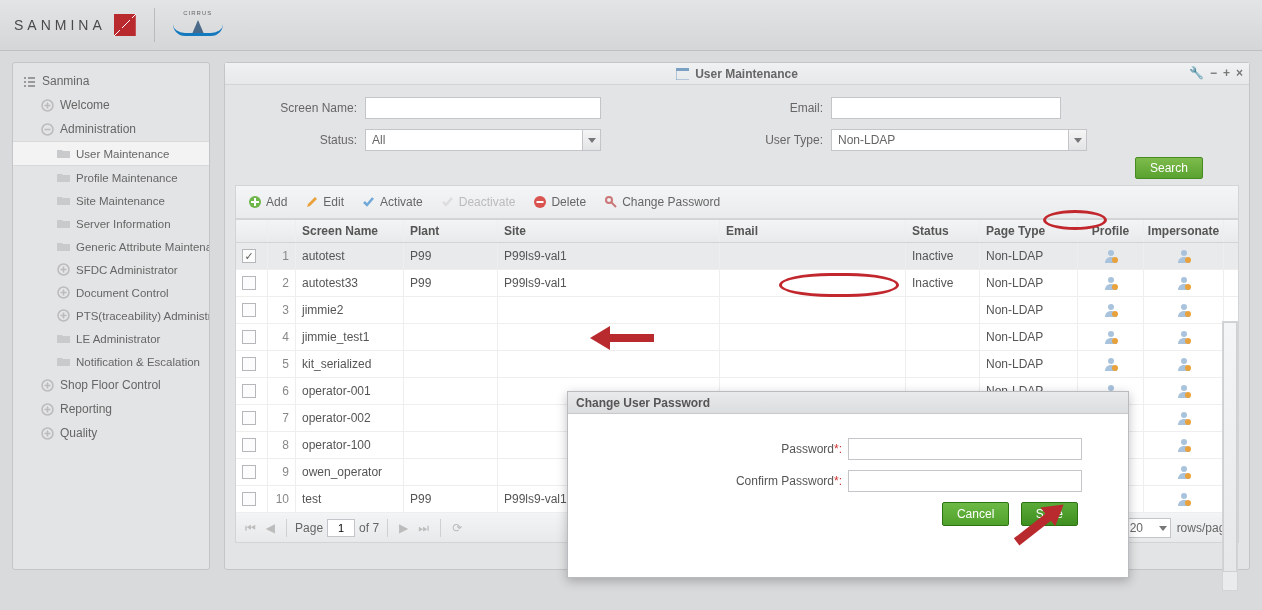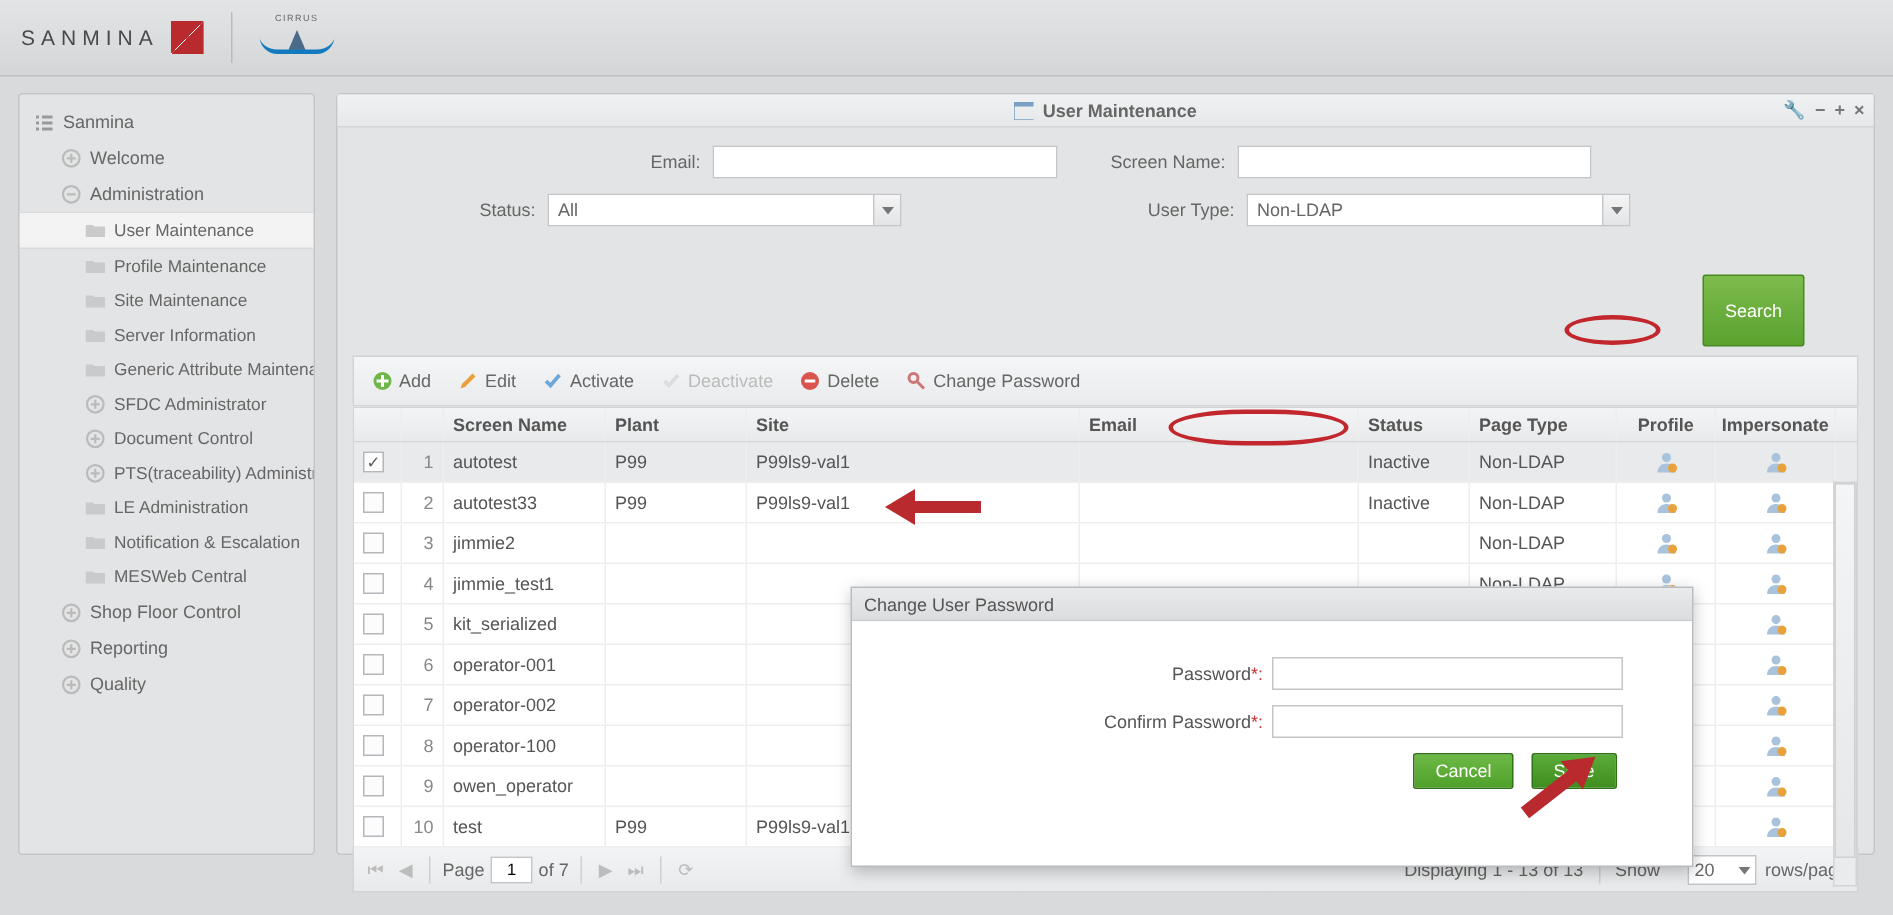--- a/index.html
+++ b/index.html
@@ -51,21 +51,21 @@
   .fld { display:flex; align-items:center; }
   .fld label { width:120px; text-align:right; padding-right:8px; color:#666;}
   .fld .inp { height:22px; border:1px solid #c3c5c8; background:#fff;}
   .fld .inp.w1 { width:236px;}
   .fld .inp.w2 { width:230px;}
   .fld.right { margin-left:110px;}
   .select { position:relative; }
   .select .arrow { position:absolute; right:0; top:0; bottom:0; width:18px; background:linear-gradient(#f5f5f6,#e3e4e5); border-left:1px solid #c3c5c8; display:flex; align-items:center; justify-content:center; }
   .select .arrow::after{content:""; border-left:4px solid transparent; border-right:4px solid transparent; border-top:5px solid #777;}
   .select .val { position:absolute; left:6px; top:0; bottom:0; display:flex; align-items:center; color:#666;}
-  .btn-green { background:linear-gradient(#7dbb4c,#5aa22f); border:1px solid #468a22; color:#fff; padding:16px 14px; border-radius:2px; font-size:12px; cursor:pointer;margin-top:26px;}
+  .btn-green { background:linear-gradient(#7dbb4c,#5aa22f); border:1px solid #468a22; color:#fff; padding:3px 14px; border-radius:2px; font-size:12px; cursor:pointer;}
   .search-row { text-align:right; padding-right:26px; margin-top:-4px;}
   .toolbar { margin:2px 10px 0 10px; height:28px; border:1px solid #d2d4d6; background:linear-gradient(#f4f5f6,#eaebec); display:flex; align-items:center; padding:16px 4px; gap:2px;}
   .tbtn { display:flex; align-items:center; gap:4px; padding:3px 8px; color:#666; border-radius:2px; cursor:pointer; }
   .tbtn.disabled { color:#bbb;}
   .tico { width:14px; height:14px; display:inline-block;}
   .grid { margin:0 10px; border-left:1px solid #d2d4d6; border-right:1px solid #d2d4d6; background:#fff; }
   .ghead { display:flex; background:linear-gradient(#f3f4f5,#e9eaeb); border-top:1px solid #d2d4d6; border-bottom:1px solid #d2d4d6; height:24px; align-items:center; font-weight:bold; color:#555; position:relative;}
   .ghead>div, .grow>div { padding:0 6px; border-right:1px solid #eee; display:flex; align-items:center; height:100%;}
   .c-chk{width:32px;} .c-num{width:28px; justify-content:flex-end;} .c-name{width:108px;} .c-plant{width:94px;} .c-site{width:222px;} .c-email{width:186px;} .c-status{width:74px;} .c-type{width:98px;} .c-profile{width:66px; justify-content:center;} .c-imp{width:80px; justify-content:center; border-right:none;}
   .grow { display:flex; height:27px; align-items:center; border-bottom:1px solid #eee; }
@@ -77,21 +77,21 @@
   .pager { margin:0 10px; height:30px; background:linear-gradient(#f3f4f5,#e8e9ea); border:1px solid #d2d4d6; border-top:none; display:flex; align-items:center; padding:0 6px; color:#666; gap:4px;}
   .pager .spacer{width:1px;height:18px;background:#d0d0d0;margin:0 4px;}
   .pager input{width:28px;height:18px;border:1px solid #c3c5c8;text-align:center;font-size:11px;}
   .pager .nb { color:#bcbcbc; padding:0 3px;}
   .pager .right { margin-left:auto; display:flex; align-items:center; gap:6px;}
   .pager .sel-sm { width:46px; height:20px; border:1px solid #c3c5c8; background:#fff; display:flex; align-items:center; padding-left:4px; position:relative;margin-left:12px;}
   .pager .sel-sm::after{content:""; position:absolute; right:3px; top:7px; border-left:4px solid transparent; border-right:4px solid transparent; border-top:5px solid #777;}
   .vscroll { position:absolute; right:11px; top:258px; width:16px; height:270px; background:#eaebec; border:1px solid #d2d4d6;}
   .vscroll .thumb { position:absolute; left:0; right:0; top:0; height:250px; background:linear-gradient(#f4f5f6,#e6e7e8); border:1px solid #cfd0d2;}
   .modal { position:absolute; left:567px; top:391px; width:562px; height:187px; background:#fff; border:1px solid #b9bbbe; box-shadow:0 3px 10px rgba(0,0,0,.25); }
-  .modal .mhd { height:22px; background:linear-gradient(#e9eaeb,#dcddde); border-bottom:1px solid #c6c8ca; display:flex; align-items:center; padding:0 8px; color:#555; font-weight:normal;}
+  .modal .mhd { height:22px; background:linear-gradient(#e9eaeb,#dcddde); border-bottom:1px solid #c6c8ca; display:flex; align-items:center; padding:0 8px; color:#555; font-weight:bold;}
   .modal .mbody { padding:24px 20px 8px 20px;}
   .modal .mrow { display:flex; align-items:center; margin-bottom:10px;}
   .modal .mrow label{ width:260px; text-align:right; padding-right:6px; color:#555;}
   .modal .mrow .req { color:#c33;}
   .modal .mrow input { height:22px; width:234px; border:1px solid #c3c5c8;}
   .modal .mbtns { text-align:right; padding-right:30px; margin-top:6px;}
   .btn-plain-green { background:linear-gradient(#5aab38,#3f8e20); border:1px solid #2e7313; color:#fff; padding:4px 14px; border-radius:2px; font-size:12px; cursor:pointer; margin-left:8px;}
   .btn-plain-green.light { background:linear-gradient(#6db946,#4fa12b);}
   .ring { position:absolute; border:3px solid #c1272d; border-radius:50%; pointer-events:none;}
   .arrow-red { position:absolute; pointer-events:none; }
@@ -216,37 +216,29 @@
             </svg>
           </span>
           <span>PTS(traceability) Administration</span>
         </div>
       <div class="item lvl3">
           <span class="ico">
             <svg width="13" height="11">
               <path d="M0 2h5l1 1h7v7H0z" fill="#c9cacb"></path>
             </svg>
           </span>
-          <span>LE Administration</span>
+          <span>LE Administrator</span>
         </div>
       <div class="item lvl3">
           <span class="ico">
             <svg width="13" height="11">
               <path d="M0 2h5l1 1h7v7H0z" fill="#c9cacb"></path>
             </svg>
           </span>
           <span>Notification &amp; Escalation</span>
-        </div>
-      <div class="item lvl3">
-          <span class="ico">
-            <svg width="13" height="11">
-              <path d="M0 2h5l1 1h7v7H0z" fill="#c9cacb"></path>
-            </svg>
-          </span>
-          <span>MESWeb Central</span>
         </div>
       <div class="item lvl2">
           <span class="ico">
             <svg width="13" height="13">
               <circle cx="6.5" cy="6.5" r="5.5" fill="none" stroke="#bbb" stroke-width="1.5"></circle>
               <path d="M6.5 3.5v6M3.5 6.5h6" stroke="#bbb" stroke-width="1.5"></path>
             </svg>
           </span>
           <span>Shop Floor Control</span>
         </div>
@@ -283,27 +275,27 @@
       <div class="tools">
         <span>🔧</span>
         <span>−</span>
         <span>+</span>
         <span>×</span>
       </div>
     </div>
 
     <div class="filters">
       <div class="frow">
+        <div class="fld">
+            <label>Screen Name:</label>
+            <div class="inp w1"></div>
+          </div>
         <div class="fld right">
             <label>Email:</label>
             <div class="inp w2"></div>
-          </div>
-        <div class="fld">
-            <label>Screen Name:</label>
-            <div class="inp w1"></div>
           </div>
       </div>
       <div class="frow">
         <div class="fld">
             <label>Status:</label>
           <div class="inp w1 select">
               <span class="val">All</span>
               <span class="arrow"></span>
             </div>
         </div>

